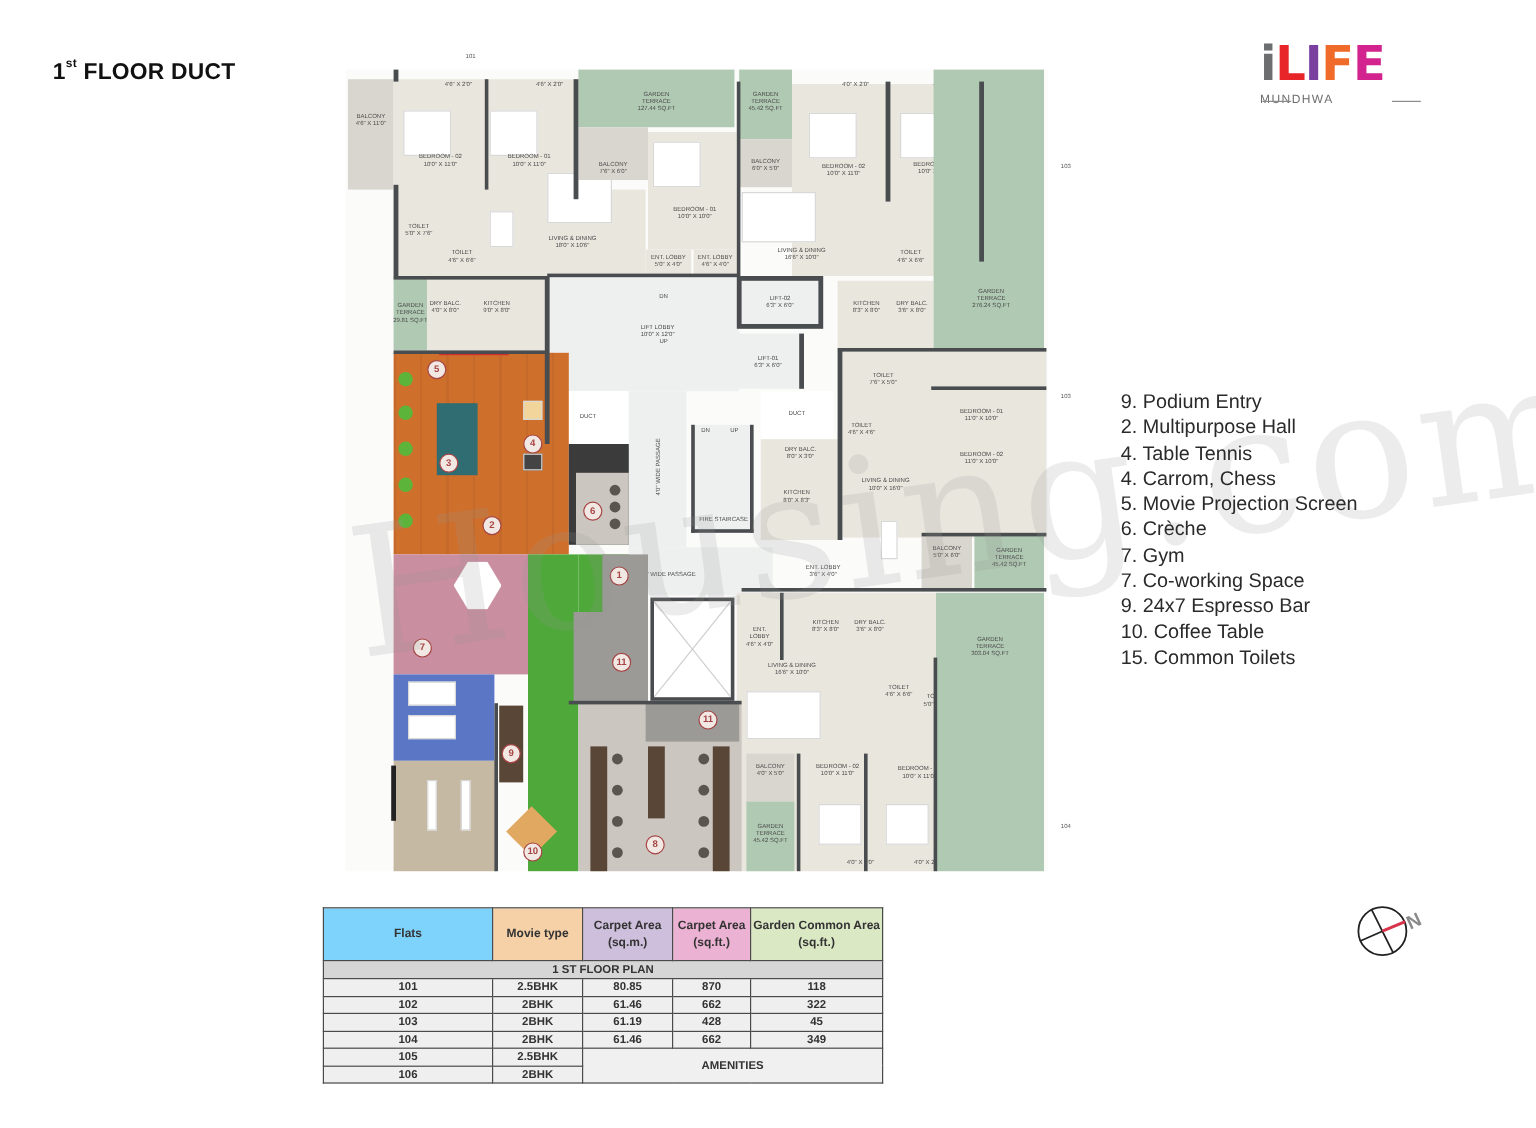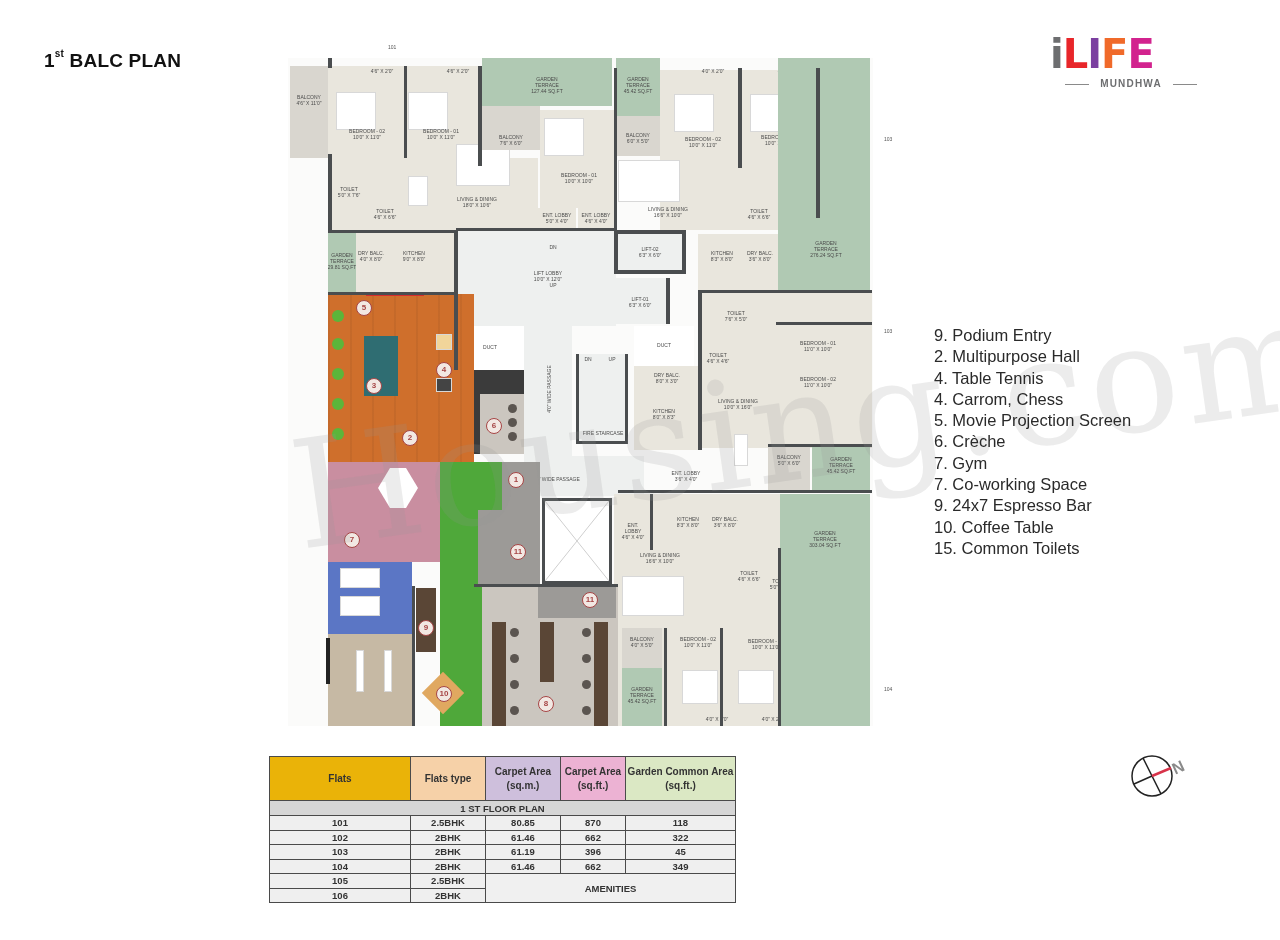--- a/index.html
+++ b/index.html
@@ -7,21 +7,21 @@
   .abs{position:absolute;}
   .title{left:44px;top:50px;font-size:19px;font-weight:bold;color:#111;letter-spacing:0.2px;}
   .title sup{font-size:10px;vertical-align:top;position:relative;top:-2px;}
   .logo{left:1050px;top:32px;width:140px;height:60px;}
   .logo-word{position:absolute;left:0;top:0;font-family:"DejaVu Sans",sans-serif;font-weight:bold;font-size:40px;line-height:44px;letter-spacing:-1px;}
   .logo-word .i{color:#6d6e70;}
   .logo-word .l{color:#e8262a;}
   .logo-word .f1{color:#7b3fa0;}
   .logo-word .f2{color:#f06a2a;}
   .logo-word .e{color:#d2238e;}
-  .logo-sub{position:absolute;left:13px;top:46px;width:136px;text-align:center;font-size:10px;font-weight:bold;color:#6d6e70;letter-spacing:1.2px;}
+  .logo-sub{position:absolute;left:0;top:46px;width:136px;font-size:10px;font-weight:normal;color:#6d6e70;letter-spacing:1.2px;}
   .logo-sub:before,.logo-sub:after{content:"";position:absolute;top:6px;width:24px;height:1px;background:#8a8a8a;}
   .logo-sub:before{left:2px;} .logo-sub:after{right:2px;}
 
   .plan{left:288px;top:58px;width:585px;height:668px;background:#fbfbfa;}
   .room{position:absolute;box-sizing:border-box;}
   .beige{background:#e9e6dd;}
   .grey{background:#d9d6cf;}
   .light{background:#eef0ef;}
   .green{background:#b0c9b3;}
   .wood{background:#cf6f2c;background-image:repeating-linear-gradient(90deg,rgba(0,0,0,0.05) 0 2px,transparent 2px 22px);}
@@ -41,35 +41,35 @@
   .stool{position:absolute;width:9px;height:9px;border-radius:50%;background:#5b5550;}
   .furn{position:absolute;background:#ffffff;border:1px solid #d8d8d8;}
   .watermark{position:absolute;left:290px;top:300px;font-family:"DejaVu Serif",serif;font-size:150px;color:rgba(150,150,150,0.18);transform:rotate(-8deg);letter-spacing:4px;white-space:nowrap;pointer-events:none;}
 
   .legend{left:934px;top:325px;font-size:16.5px;line-height:21.3px;color:#2a2a2a;}
   .legend div{white-space:nowrap;}
 
   .table{left:269px;top:756px;border-collapse:collapse;font-size:9.5px;font-weight:bold;color:#333;}
   .table td,.table th{border:1px solid #4a4a4a;text-align:center;padding:0;height:13.5px;background:#efefef;}
   .table th{height:43px;font-size:10px;line-height:14px;}
-  .table .h-flats{background:#eab308;width:140px;}
+  .table .h-flats{background:#7dd3fc;width:140px;}
   .table .h-unit{background:#f6d1a8;width:74px;}
   .table .h-carpetm{background:#cebfdc;width:74px;}
   .table .h-carpetf{background:#ecb2d3;width:64px;}
   .table .h-garden{background:#dbe8c4;width:109px;}
   .table .sec{background:#d6d6d6;height:14px;}
   .table .amen{background:#f0f0f0;}
 
   .compass{left:1130px;top:752px;width:70px;height:50px;}
 </style>
 </head>
 <body>
 
 <div class="abs title">
-  <span>1</span><sup>st</sup><span> BALC PLAN</span>
+  <span>1</span><sup>st</sup><span> FLOOR DUCT</span>
 </div>
 
 <div class="abs logo">
   <div class="logo-word">
     <span class="i">i</span><span class="l">L</span><span class="f1">I</span><span class="f2">F</span><span class="e">E</span>
   </div>
   <div class="logo-sub">MUNDHWA</div>
 </div>
 
 <div class="unitno" style="left:388px;top:44px;">101</div>
@@ -325,21 +325,21 @@
 
   <div class="marker" style="left:220px;top:414px;">1</div>
   <div class="marker" style="left:114px;top:372px;">2</div>
   <div class="marker" style="left:78px;top:320px;">3</div>
   <div class="marker" style="left:148px;top:304px;">4</div>
   <div class="marker" style="left:68px;top:242px;">5</div>
   <div class="marker" style="left:198px;top:360px;">6</div>
   <div class="marker" style="left:56px;top:474px;">7</div>
   <div class="marker" style="left:250px;top:638px;">8</div>
   <div class="marker" style="left:130px;top:562px;">9</div>
-  <div class="marker" style="left:148px;top:628px;">10</div>
+  <div class="marker" style="left:148px;top:644px;">10</div>
   <div class="marker" style="left:222px;top:486px;">11</div>
   <div class="marker" style="left:294px;top:534px;">11</div>
 
   <div class="wall" style="left:40px;top:0;width:4px;height:10px;"></div>
   <div class="wall" style="left:40px;top:96px;width:4px;height:76px;"></div>
   <div class="wall" style="left:116px;top:8px;width:3px;height:92px;"></div>
   <div class="wall" style="left:190px;top:8px;width:4px;height:100px;"></div>
   <div class="wall" style="left:40px;top:172px;width:128px;height:3px;"></div>
   <div class="wall" style="left:166px;top:172px;width:4px;height:140px;"></div>
   <div class="wall" style="left:40px;top:234px;width:128px;height:3px;"></div>
@@ -374,21 +374,21 @@
   <div>7. Co-working Space</div>
   <div>9. 24x7 Espresso Bar</div>
   <div>10. Coffee Table</div>
   <div>15. Common Toilets</div>
 </div>
 
 <table class="abs table">
   <tbody>
       <tr>
     <th class="h-flats">Flats</th>
-    <th class="h-unit">Flats type</th>
+    <th class="h-unit">Movie type</th>
     <th class="h-carpetm"><span>Carpet Area</span><br><span>(sq.m.)</span></th>
     <th class="h-carpetf"><span>Carpet Area</span><br><span>(sq.ft.)</span></th>
     <th class="h-garden"><span>Garden Common Area</span><br><span>(sq.ft.)</span></th>
   </tr>
   <tr>
     <td class="sec" colspan="5">1 ST FLOOR PLAN</td>
   </tr>
   <tr>
     <td>101</td>
     <td>2.5BHK</td>
@@ -400,21 +400,21 @@
     <td>102</td>
     <td>2BHK</td>
     <td>61.46</td>
     <td>662</td>
     <td>322</td>
   </tr>
   <tr>
     <td>103</td>
     <td>2BHK</td>
     <td>61.19</td>
-    <td>396</td>
+    <td>428</td>
     <td>45</td>
   </tr>
   <tr>
     <td>104</td>
     <td>2BHK</td>
     <td>61.46</td>
     <td>662</td>
     <td>349</td>
   </tr>
   <tr>

